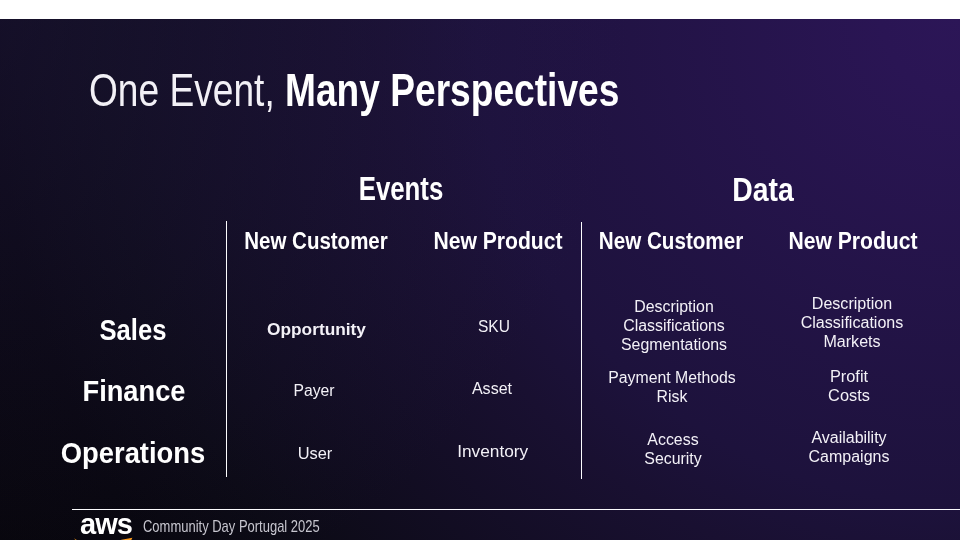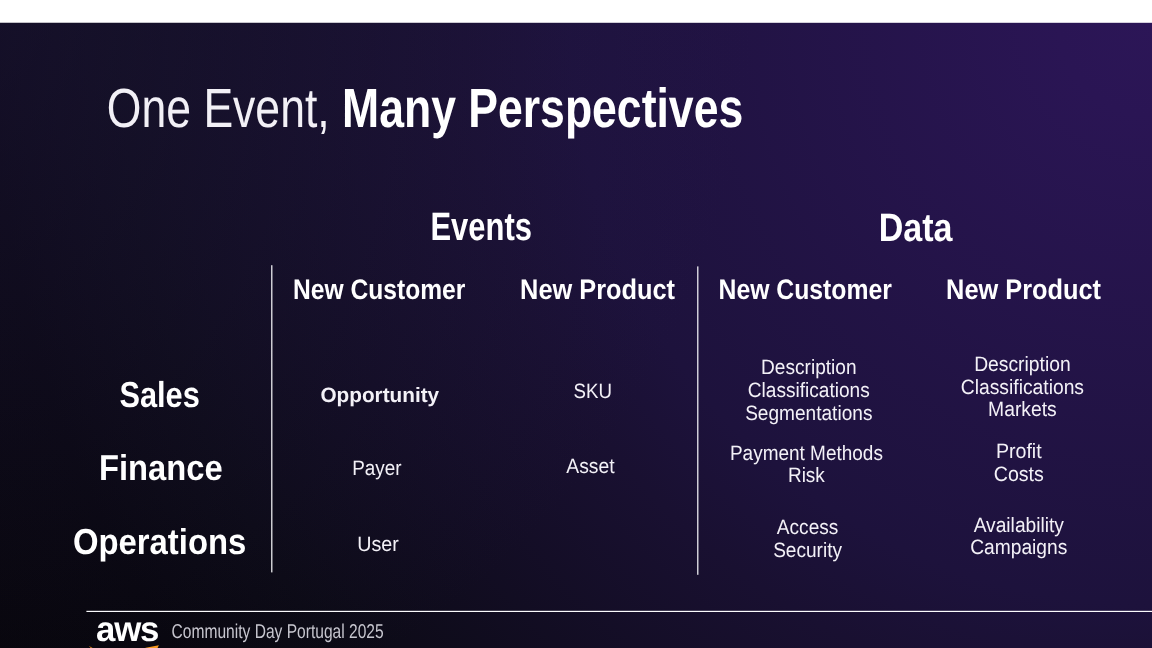--- a/index.html
+++ b/index.html
@@ -36,20 +36,21 @@
   <div class="abs ctr rowlab" style="left:32.5px;top:295.7px;width:200px;transform:scaleX(0.854);">Sales</div>
   <div class="abs ctr rowlab" style="left:33.6px;top:357.4px;width:200px;transform:scaleX(0.909);">Finance</div>
   <div class="abs ctr rowlab" style="left:32.5px;top:418.7px;width:200px;transform:scaleX(0.912);">Operations</div>
 
   <div class="abs ctr cell" style="left:216.5px;top:301.1px;width:200px;font-weight:bold;">Opportunity</div>
   <div class="abs ctr cell" style="left:214.4px;top:362.3px;width:200px;transform:scaleX(0.91);">Payer</div>
   <div class="abs ctr cell" style="left:215.3px;top:425px;width:200px;transform:scaleX(0.95);">User</div>
 
   <div class="abs ctr cell" style="left:394px;top:297.8px;width:200px;transform:scaleX(0.9);">SKU</div>
   <div class="abs ctr cell" style="left:391.5px;top:359.5px;width:200px;transform:scaleX(0.93);">Asset</div>
+  <div class="abs ctr cell" style="left:392.7px;top:423px;width:200px;">Inventory</div>
 
   <div class="abs ctr cell" style="left:574px;top:277.6px;width:200px;transform:scaleX(0.92);">Description<br>Classifications<br>Segmentations</div>
   <div class="abs ctr cell" style="left:571.8px;top:348.8px;width:200px;transform:scaleX(0.915);">Payment Methods<br>Risk</div>
   <div class="abs ctr cell" style="left:572.8px;top:410.9px;width:200px;transform:scaleX(0.92);">Access<br>Security</div>
 
   <div class="abs ctr cell" style="left:751.5px;top:275.1px;width:200px;transform:scaleX(0.93);">Description<br>Classifications<br>Markets</div>
   <div class="abs ctr cell" style="left:749.2px;top:347.5px;width:200px;transform:scaleX(0.945);">Profit<br>Costs</div>
   <div class="abs ctr cell" style="left:749px;top:409.3px;width:200px;transform:scaleX(0.925);">Availability<br>Campaigns</div>
 
   <div class="abs" style="left:72px;top:489.8px;width:888px;height:1.4px;background:#fbfbfd;"></div>

